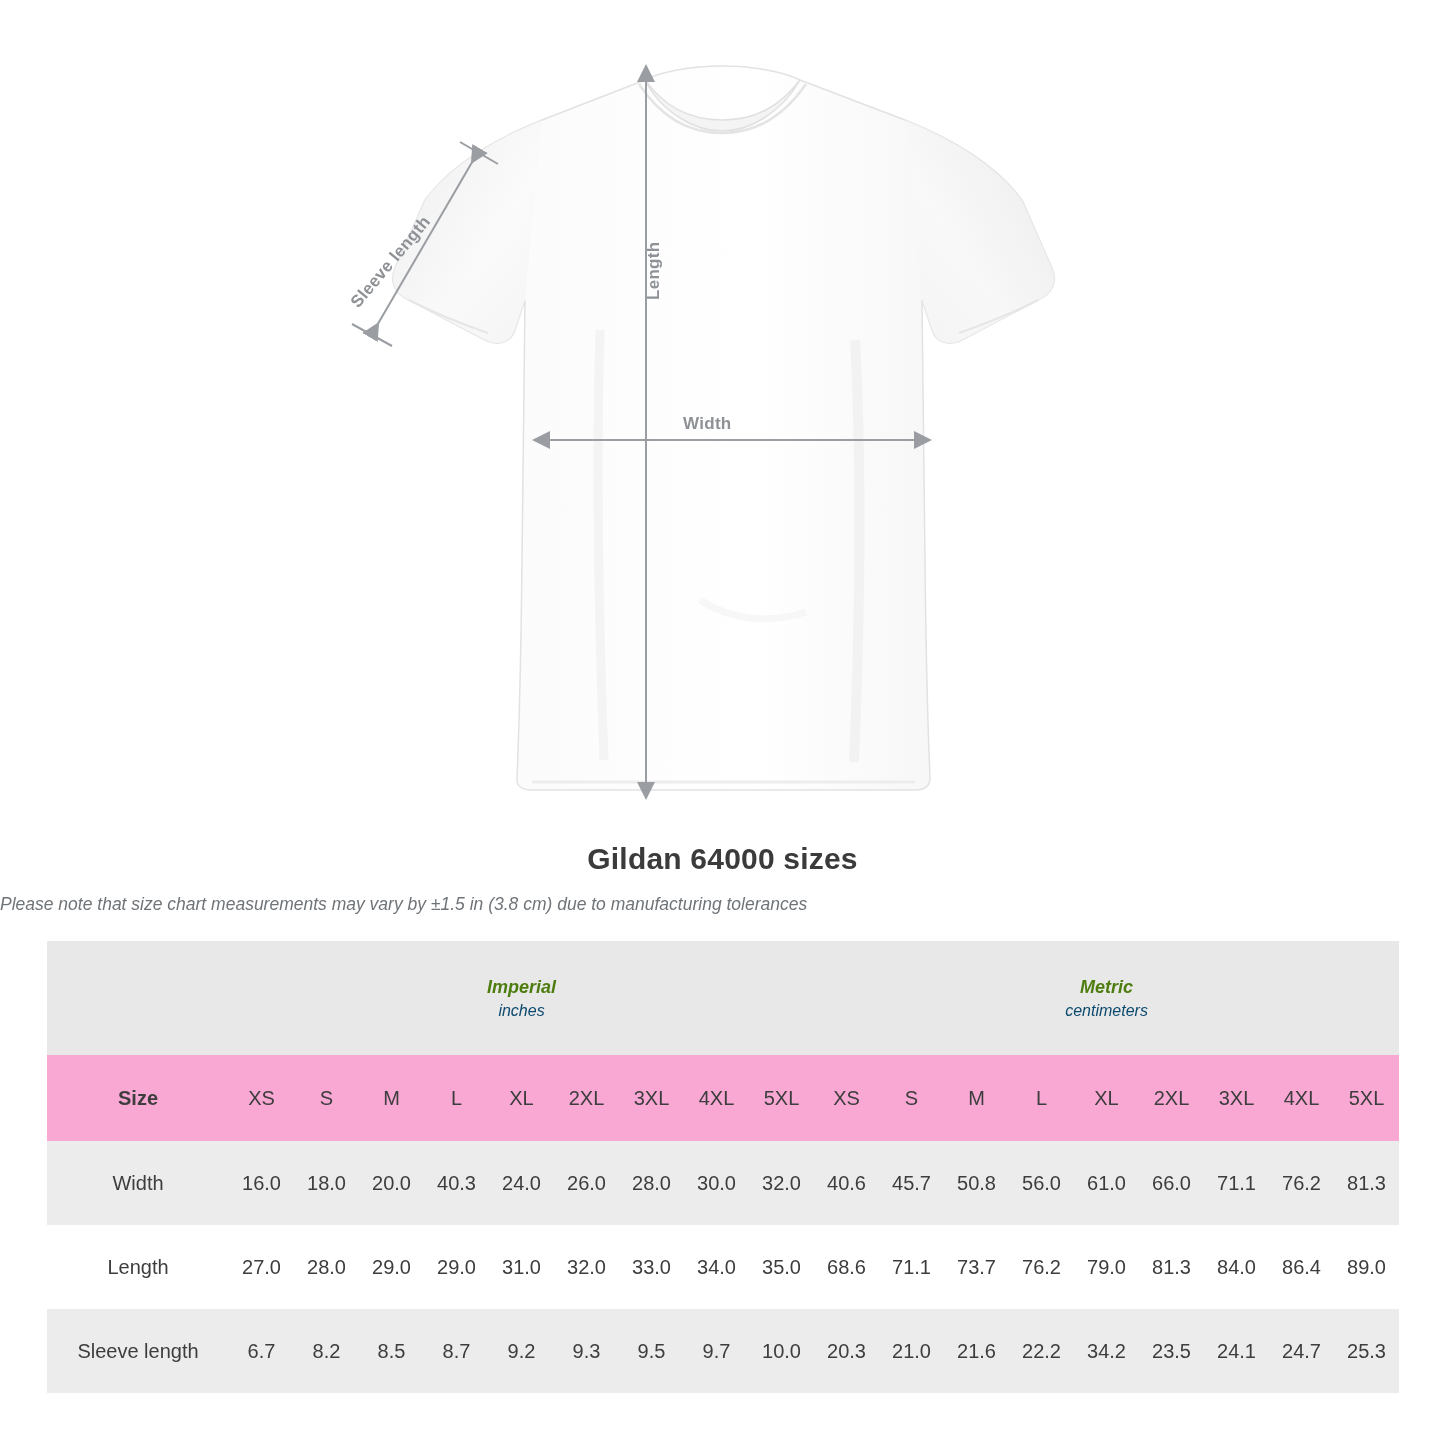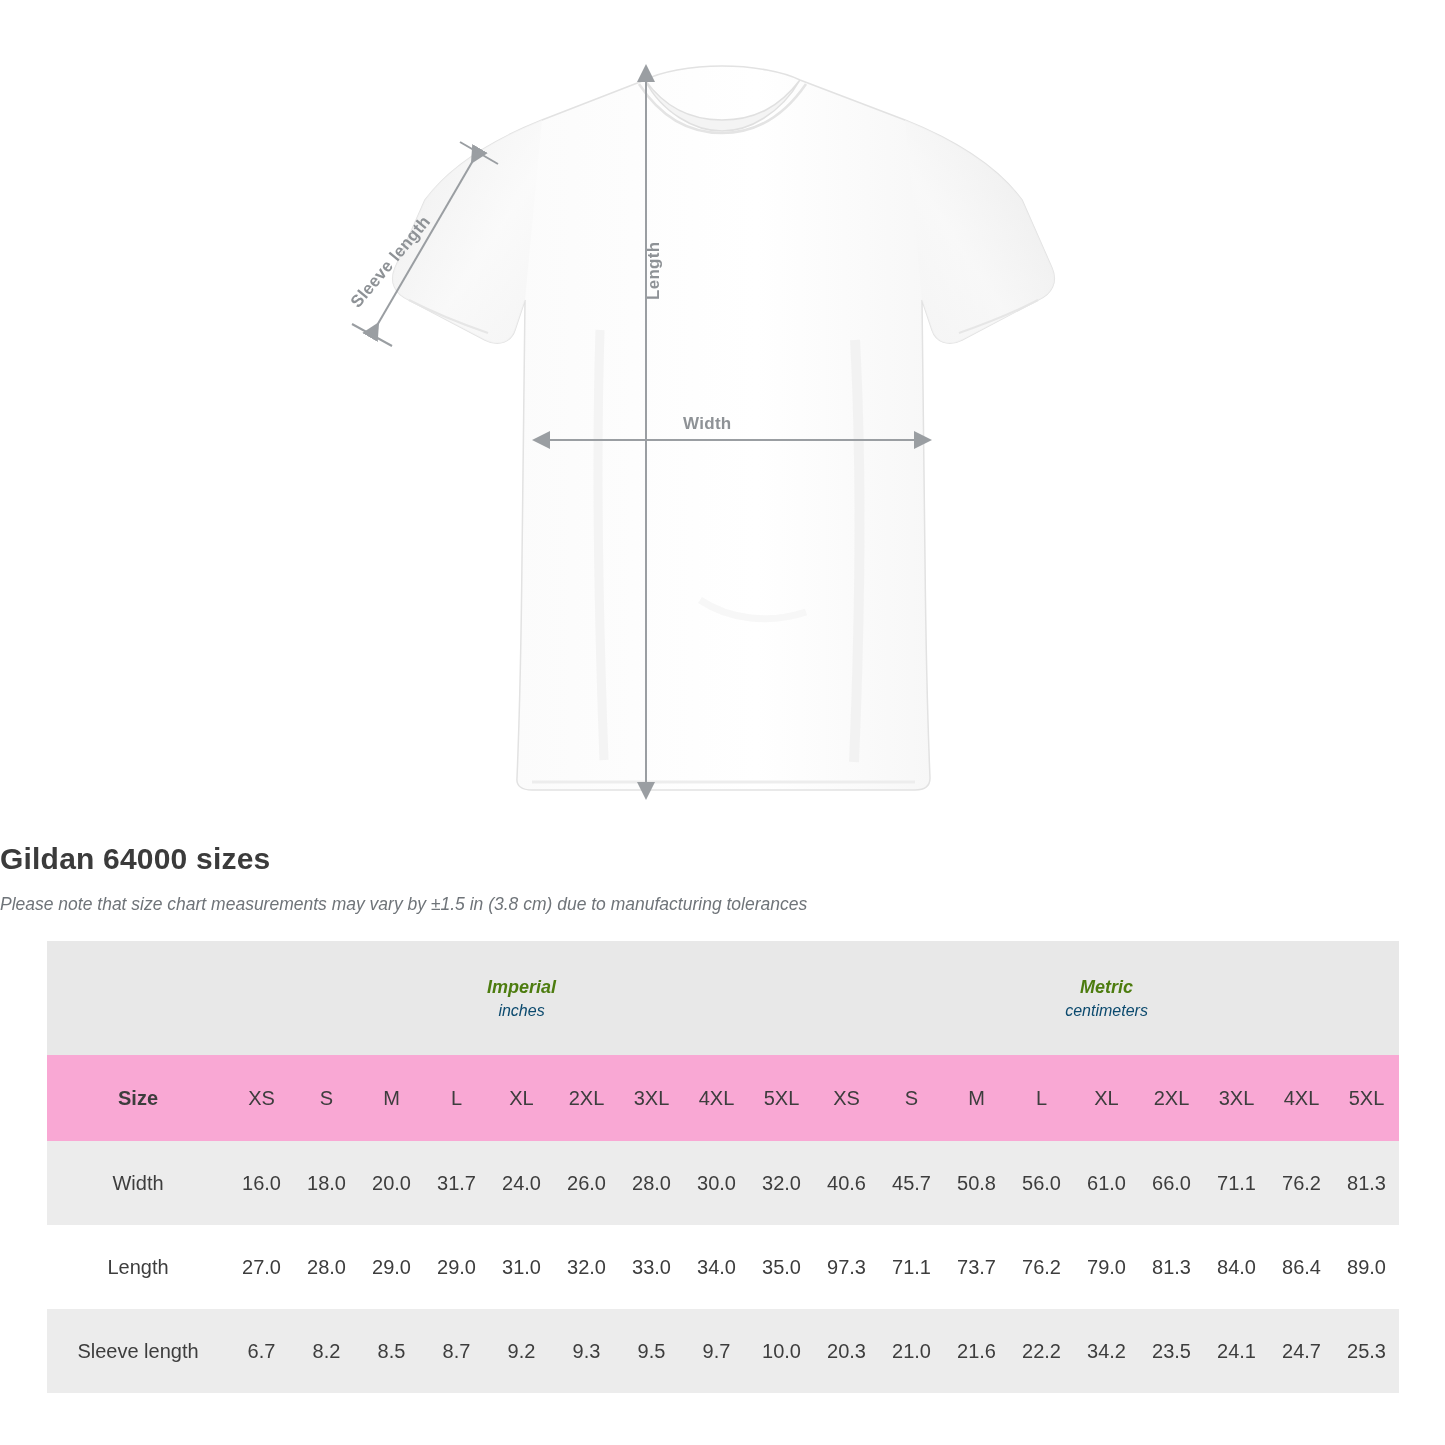--- a/index.html
+++ b/index.html
@@ -51,20 +51,21 @@
   }
   .dim-sleeve {
     left: 362px;
     top: 292px;
     transform: rotate(-50deg);
     transform-origin: left bottom;
   }
 
   
   .title {
+    text-align: center;
     font-size: 30px;
     font-weight: bold;
     color: #3b3b3b;
     margin: 12px 0 0 0;
     letter-spacing: 0.2px;
   }
   .subtitle {
     text-align: left;
     font-size: 17.5px;
     font-style: italic;
@@ -265,21 +266,21 @@
           <td class="cell">3XL</td>
           <td class="cell">4XL</td>
           <td class="cell">5XL</td>
         </tr>
 
         <tr class="data-row shade">
           <td class="rowlabel">Width</td>
           <td class="cell">16.0</td>
           <td class="cell">18.0</td>
           <td class="cell">20.0</td>
-          <td class="cell">31.7</td>
+          <td class="cell">40.3</td>
           <td class="cell">24.0</td>
           <td class="cell">26.0</td>
           <td class="cell">28.0</td>
           <td class="cell">30.0</td>
           <td class="cell">32.0</td>
           <td class="cell">40.6</td>
           <td class="cell">45.7</td>
           <td class="cell">50.8</td>
           <td class="cell">56.0</td>
           <td class="cell">61.0</td>
@@ -293,21 +294,21 @@
           <td class="rowlabel">Length</td>
           <td class="cell">27.0</td>
           <td class="cell">28.0</td>
           <td class="cell">29.0</td>
           <td class="cell">29.0</td>
           <td class="cell">31.0</td>
           <td class="cell">32.0</td>
           <td class="cell">33.0</td>
           <td class="cell">34.0</td>
           <td class="cell">35.0</td>
-          <td class="cell">97.3</td>
+          <td class="cell">68.6</td>
           <td class="cell">71.1</td>
           <td class="cell">73.7</td>
           <td class="cell">76.2</td>
           <td class="cell">79.0</td>
           <td class="cell">81.3</td>
           <td class="cell">84.0</td>
           <td class="cell">86.4</td>
           <td class="cell">89.0</td>
         </tr>
 

